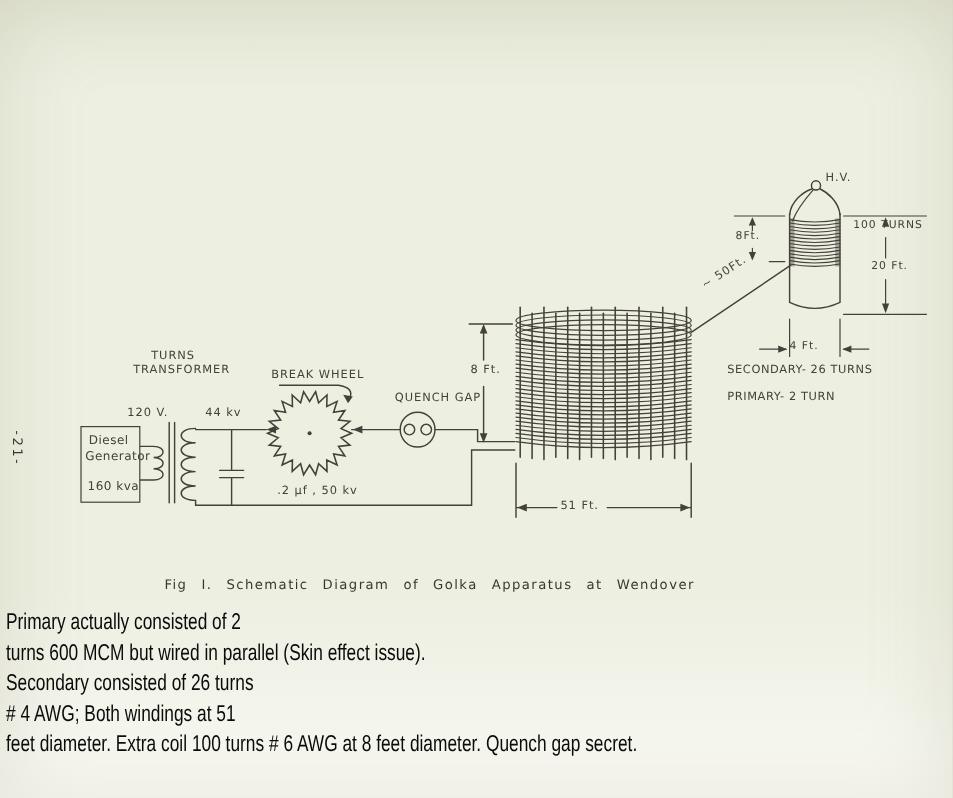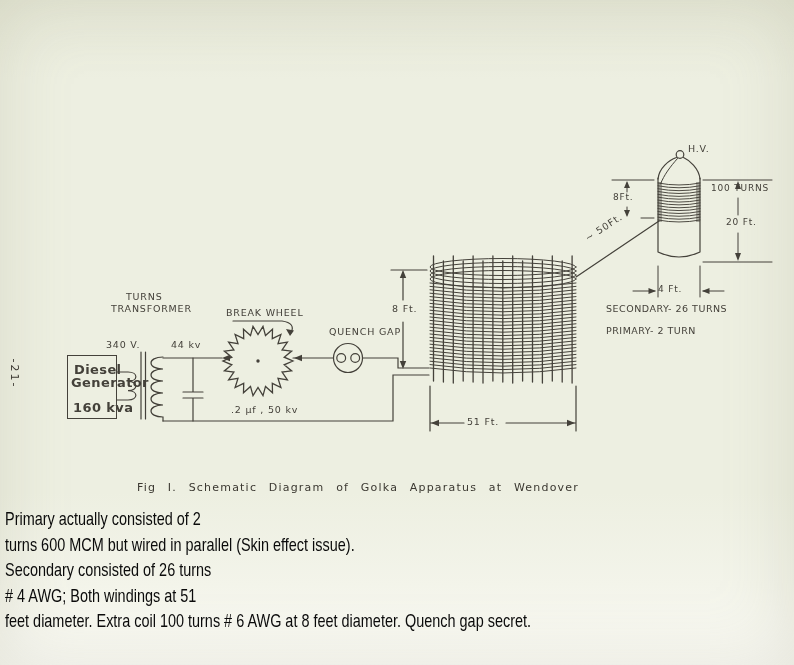--- a/index.html
+++ b/index.html
@@ -6,21 +6,21 @@
   .page{
     position:relative;width:794px;height:665px;overflow:hidden;
     background:linear-gradient(to bottom,#e7e9d9 0%,#edefe1 12%,#edefe1 74%,#f3f4ea 88%,#fbfbf6 100%);
     box-shadow:inset 0 0 70px rgba(150,148,120,.22);
     font-family:"DejaVu Sans",sans-serif;color:#43403a;
   }
   .lbl{position:absolute;font-size:9.5px;letter-spacing:.8px;white-space:nowrap;color:#44413a;text-align:center;}
   .lbl.sm{font-size:9px;}
   svg.art{position:absolute;left:0;top:0;}
   .genbox{position:absolute;left:67px;top:355px;width:50px;height:64px;border:1.6px solid #44413a;box-sizing:border-box;}
-  .genbox .t{position:absolute;font-size:13px;letter-spacing:.4px;white-space:nowrap;color:#44413a;font-weight:bold;}
+  .genbox .t{position:absolute;font-size:10px;letter-spacing:.4px;white-space:nowrap;color:#44413a;}
   .caption{position:absolute;left:128px;top:481px;width:460px;text-align:center;
     font-size:11px;letter-spacing:1.2px;word-spacing:7px;color:#3b3831;white-space:nowrap;}
   .pagenum{position:absolute;left:-9px;top:367px;width:46px;text-align:center;
     font-size:11px;letter-spacing:2px;transform:rotate(90deg);color:#3b3831;}
   .rot50{position:absolute;left:583px;top:234px;font-size:9.5px;letter-spacing:1px;
     transform:rotate(-33deg);transform-origin:left top;color:#44413a;white-space:nowrap;}
   .notes{position:absolute;left:5px;top:506px;color:#0b0b0b;
     font-family:"Liberation Sans",sans-serif;font-size:19px;line-height:25.5px;
     transform:scaleX(.76);transform-origin:left top;white-space:nowrap;}
 </style>
@@ -169,21 +169,21 @@
   </svg>
 
   <div class="genbox">
     <div class="t" style="left:6px;top:6px">Diesel</div>
     <div class="t" style="left:3px;top:19px">Generator</div>
     <div class="t" style="left:5px;top:44px">160 kva</div>
   </div>
 
   <div class="lbl" style="left:126px;top:291px">TURNS</div>
   <div class="lbl" style="left:111px;top:303px">TRANSFORMER</div>
-  <div class="lbl" style="left:106px;top:339px">340 V.</div>
+  <div class="lbl" style="left:106px;top:339px">120 V.</div>
   <div class="lbl" style="left:171px;top:339px">44 kv</div>
   <div class="lbl" style="left:226px;top:307px">BREAK WHEEL</div>
   <div class="lbl" style="left:329px;top:326px">QUENCH GAP</div>
   <div class="lbl" style="left:231px;top:404px">.2 μf , 50 kv</div>
   <div class="lbl" style="left:392px;top:303px">8 Ft.</div>
   <div class="lbl" style="left:467px;top:416px">51 Ft.</div>
   <div class="rot50">~ 50Ft.</div>
   <div class="lbl" style="left:688px;top:143px">H.V.</div>
   <div class="lbl sm" style="left:613px;top:192px">8Ft.</div>
   <div class="lbl sm" style="left:711px;top:183px">100 TURNS</div>

